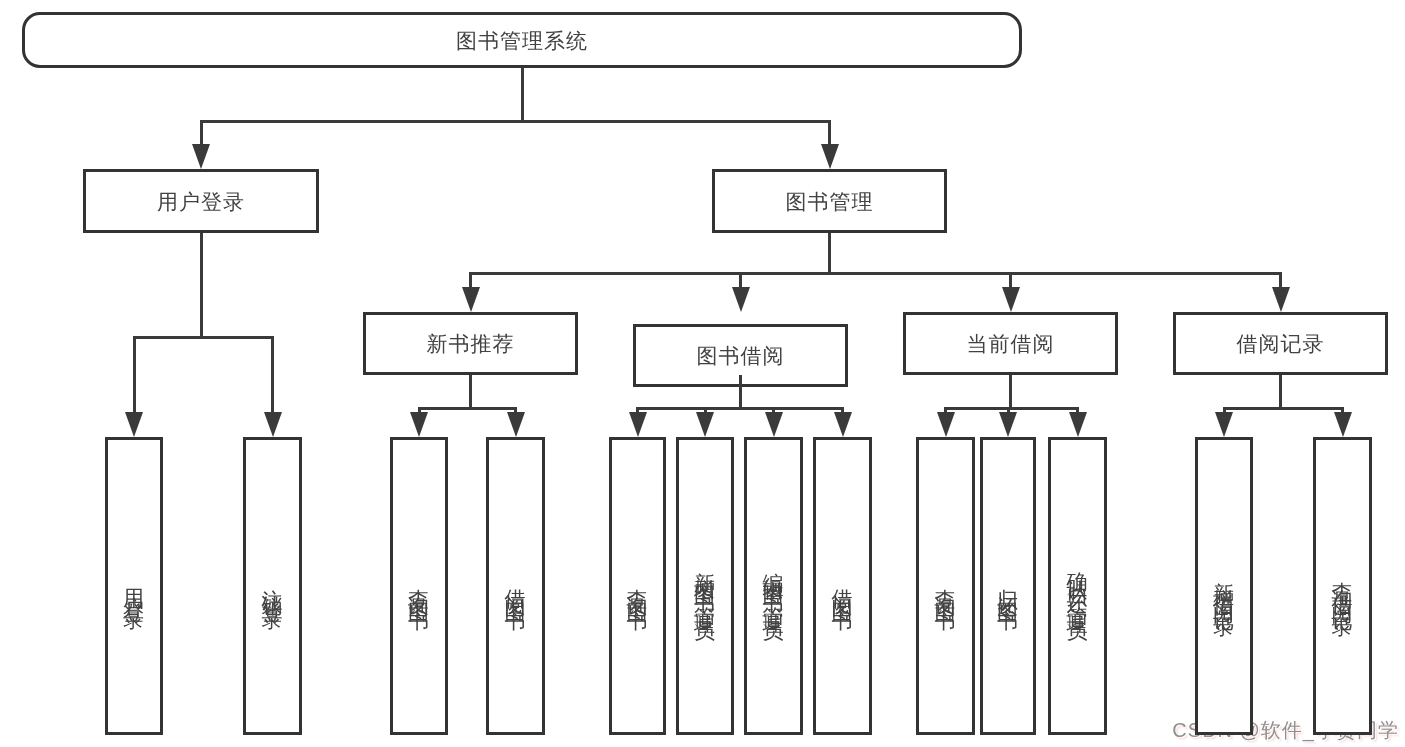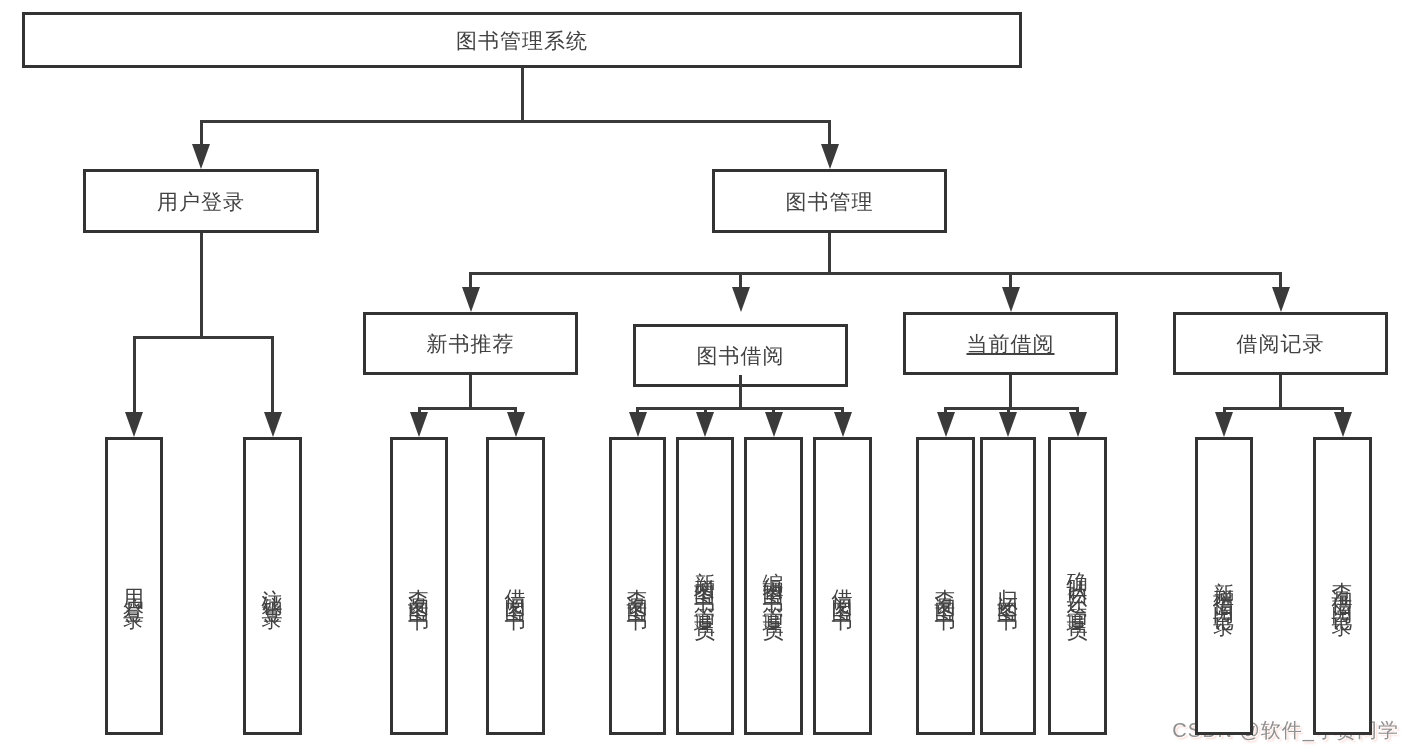--- a/index.html
+++ b/index.html
@@ -57,26 +57,26 @@
     color: #8f8f8f;
     text-shadow: 1px 1px 0 rgba(255,255,255,0.9), 2px 2px 2px rgba(235,120,100,0.35);
     white-space: nowrap;
   }
 </style>
 </head>
 <body>
 
 <div class="canvas" style="background: rgb(255, 255, 255);">
   <div class="watermark" style="color: rgb(143, 143, 143);">CSDN @软件_小贺同学</div>
-<div class="node horizontal" style="left: 22px; top: 12px; width: 1000px; height: 56px; border-color: rgb(51, 51, 51); color: rgb(66, 66, 66);">图书管理系统</div>
+<div class="node horizontal" style="left: 22px; top: 12px; width: 1000px; height: 56px; border-color: rgb(51, 51, 51); color: rgb(66, 66, 66); border-radius: 18px;">图书管理系统</div>
     <div class="node horizontal" style="left: 83px; top: 169px; width: 236px; height: 64px; border-color: rgb(51, 51, 51); color: rgb(66, 66, 66);">用户登录</div>
     <div class="node horizontal" style="left: 712px; top: 169px; width: 235px; height: 64px; border-color: rgb(51, 51, 51); color: rgb(66, 66, 66);">图书管理</div>
     <div class="node horizontal" style="left: 363px; top: 312px; width: 215px; height: 63px; border-color: rgb(51, 51, 51); color: rgb(66, 66, 66);">新书推荐</div>
     <div class="node horizontal" style="left: 633px; top: 324px; width: 215px; height: 63px; border-color: rgb(51, 51, 51); color: rgb(66, 66, 66);">图书借阅</div>
-    <div class="node horizontal" style="left: 903px; top: 312px; width: 215px; height: 63px; border-color: rgb(51, 51, 51); color: rgb(66, 66, 66); text-decoration: underline;">当前借阅</div>
+    <div class="node horizontal" style="left: 903px; top: 312px; width: 215px; height: 63px; border-color: rgb(51, 51, 51); color: rgb(66, 66, 66);">当前借阅</div>
     <div class="node horizontal" style="left: 1173px; top: 312px; width: 215px; height: 63px; border-color: rgb(51, 51, 51); color: rgb(66, 66, 66);">借阅记录</div>
     <div class="node vertical" style="left: 105px; top: 437px; width: 58px; height: 298px; border-color: rgb(51, 51, 51); color: rgb(66, 66, 66);">用户登录</div>
     <div class="node vertical" style="left: 243px; top: 437px; width: 59px; height: 298px; border-color: rgb(51, 51, 51); color: rgb(66, 66, 66);">注销登录</div>
     <div class="node vertical" style="left: 390px; top: 437px; width: 58px; height: 298px; border-color: rgb(51, 51, 51); color: rgb(66, 66, 66);">查询图书</div>
     <div class="node vertical" style="left: 486px; top: 437px; width: 59px; height: 298px; border-color: rgb(51, 51, 51); color: rgb(66, 66, 66);">借阅图书</div>
     <div class="node vertical" style="left: 609px; top: 437px; width: 57px; height: 298px; border-color: rgb(51, 51, 51); color: rgb(66, 66, 66);">查询图书</div>
     <div class="node vertical" style="left: 676px; top: 437px; width: 58px; height: 298px; border-color: rgb(51, 51, 51); color: rgb(66, 66, 66);">新增图书（管理员）</div>
     <div class="node vertical" style="left: 744px; top: 437px; width: 59px; height: 298px; border-color: rgb(51, 51, 51); color: rgb(66, 66, 66);">编辑图书（管理员）</div>
     <div class="node vertical" style="left: 813px; top: 437px; width: 59px; height: 298px; border-color: rgb(51, 51, 51); color: rgb(66, 66, 66);">借阅图书</div>
     <div class="node vertical" style="left: 916px; top: 437px; width: 59px; height: 298px; border-color: rgb(51, 51, 51); color: rgb(66, 66, 66);">查询图书</div>

